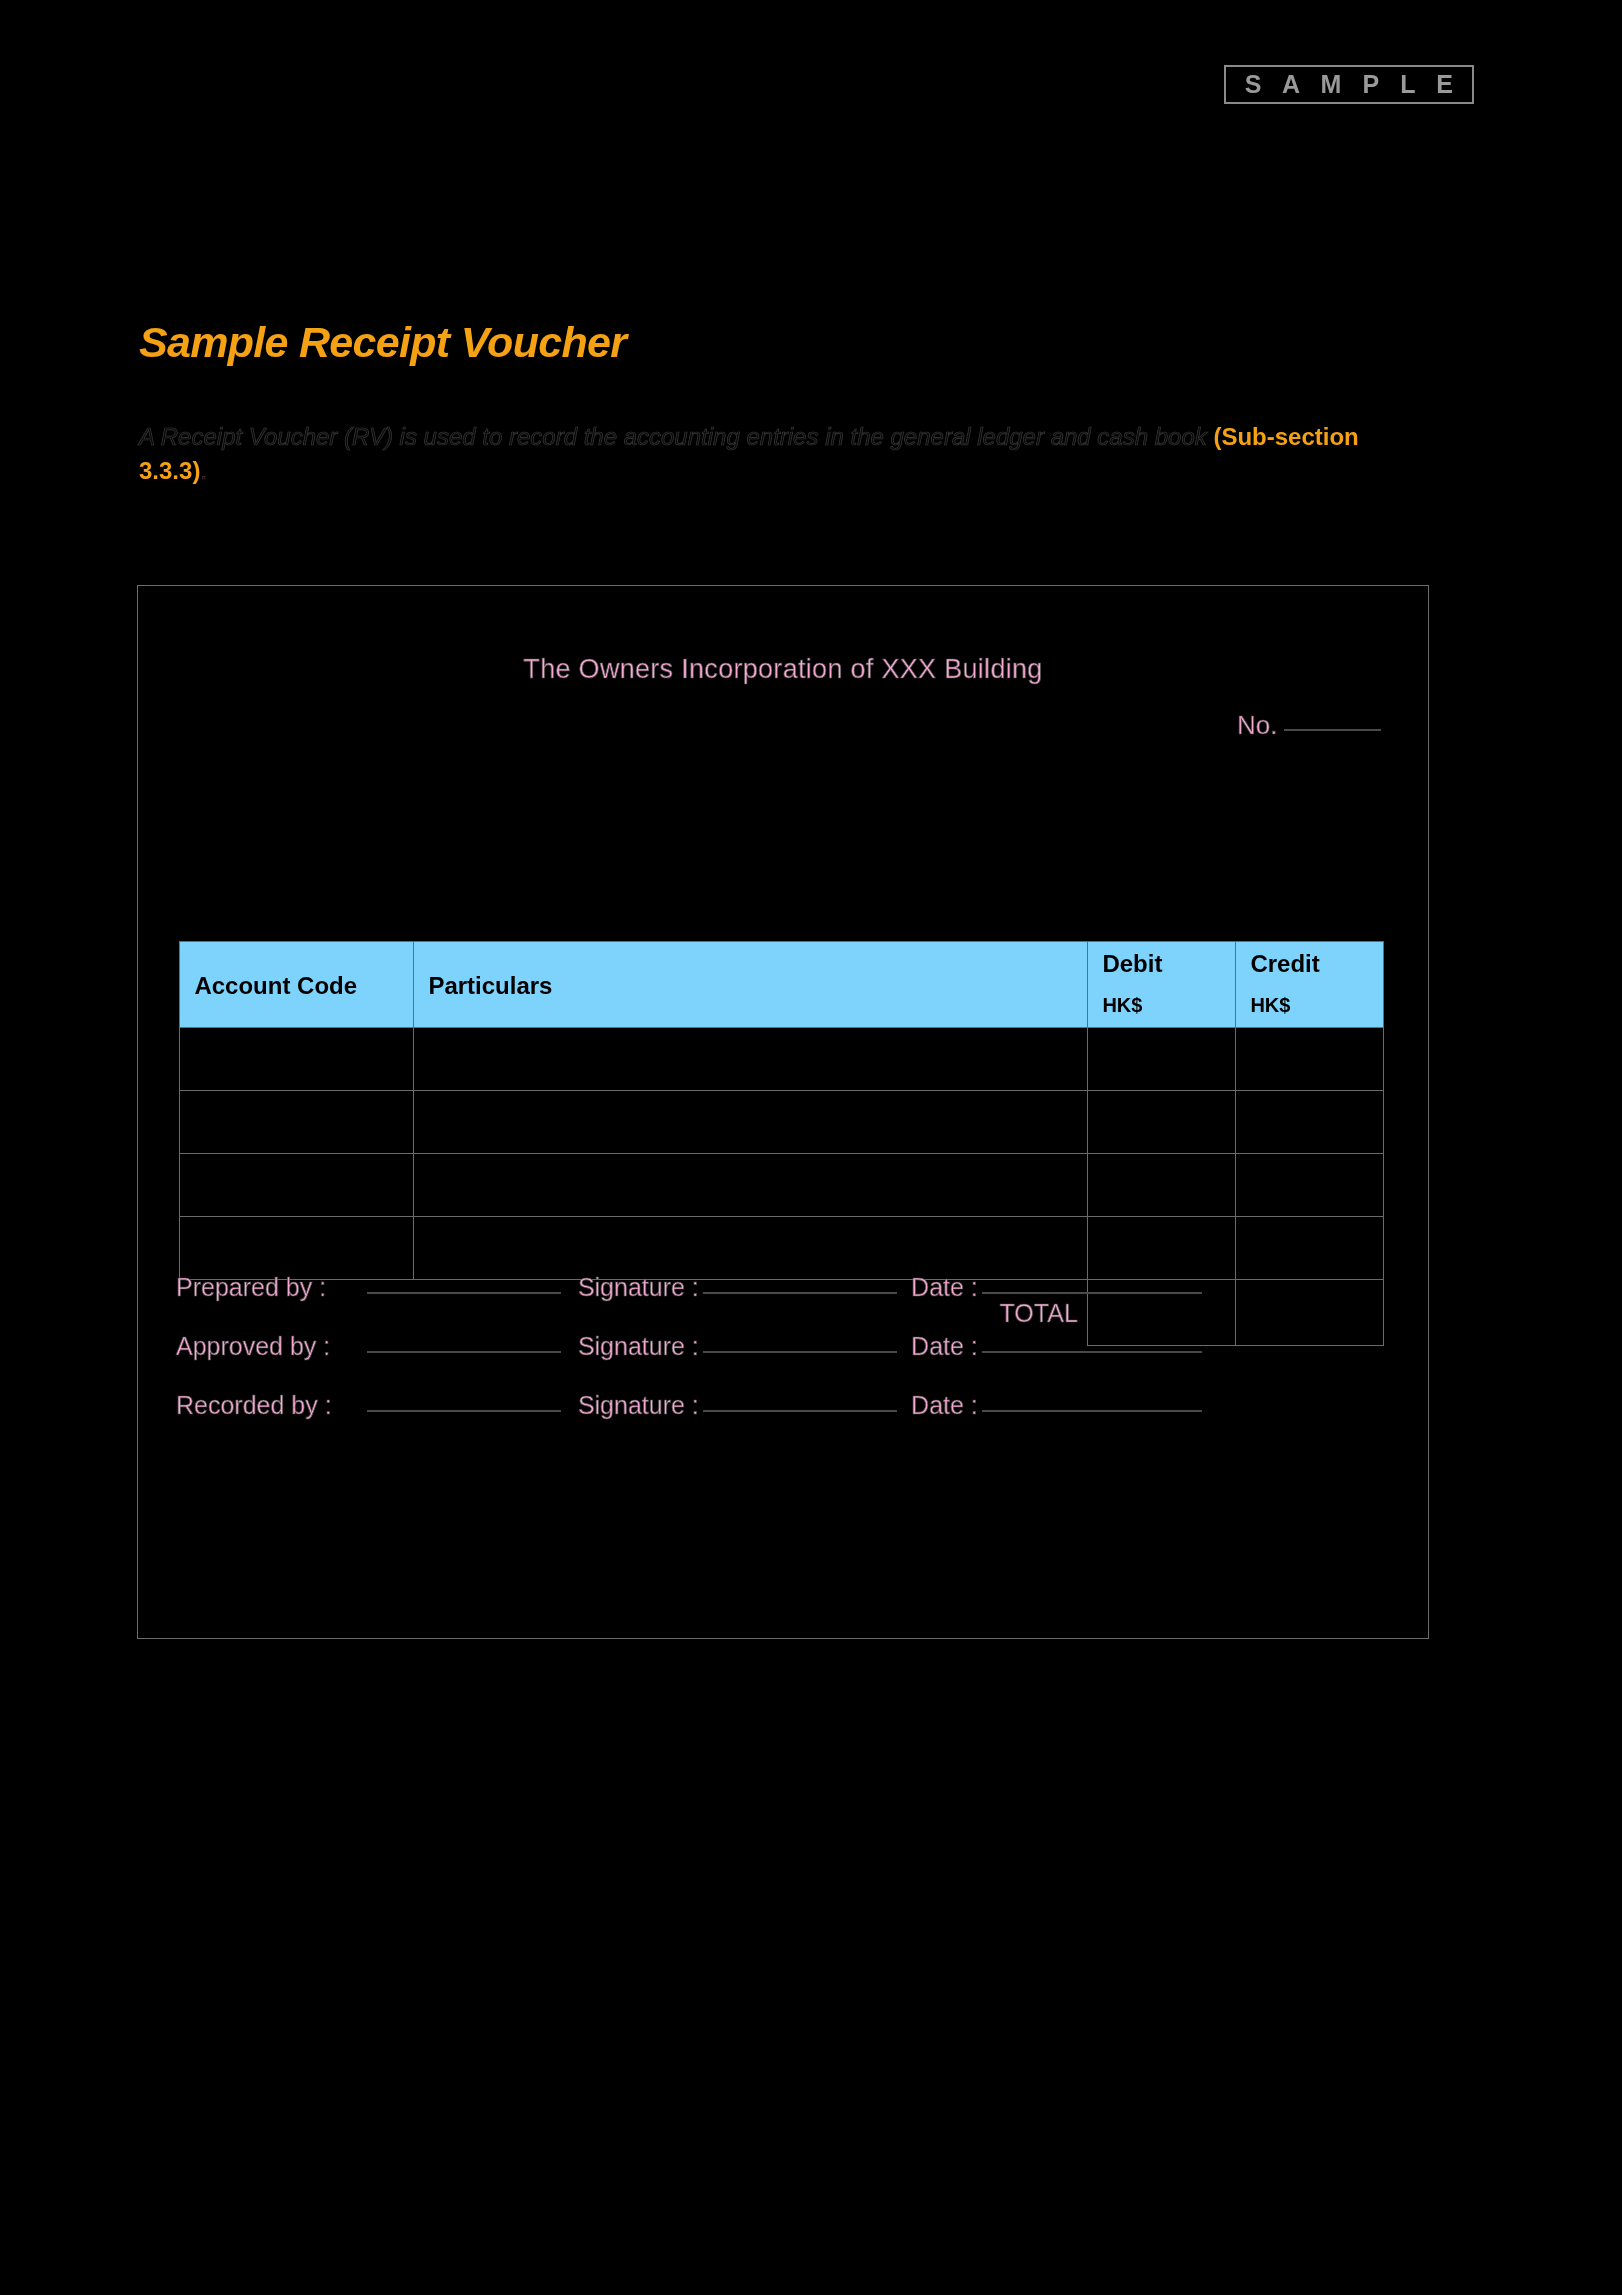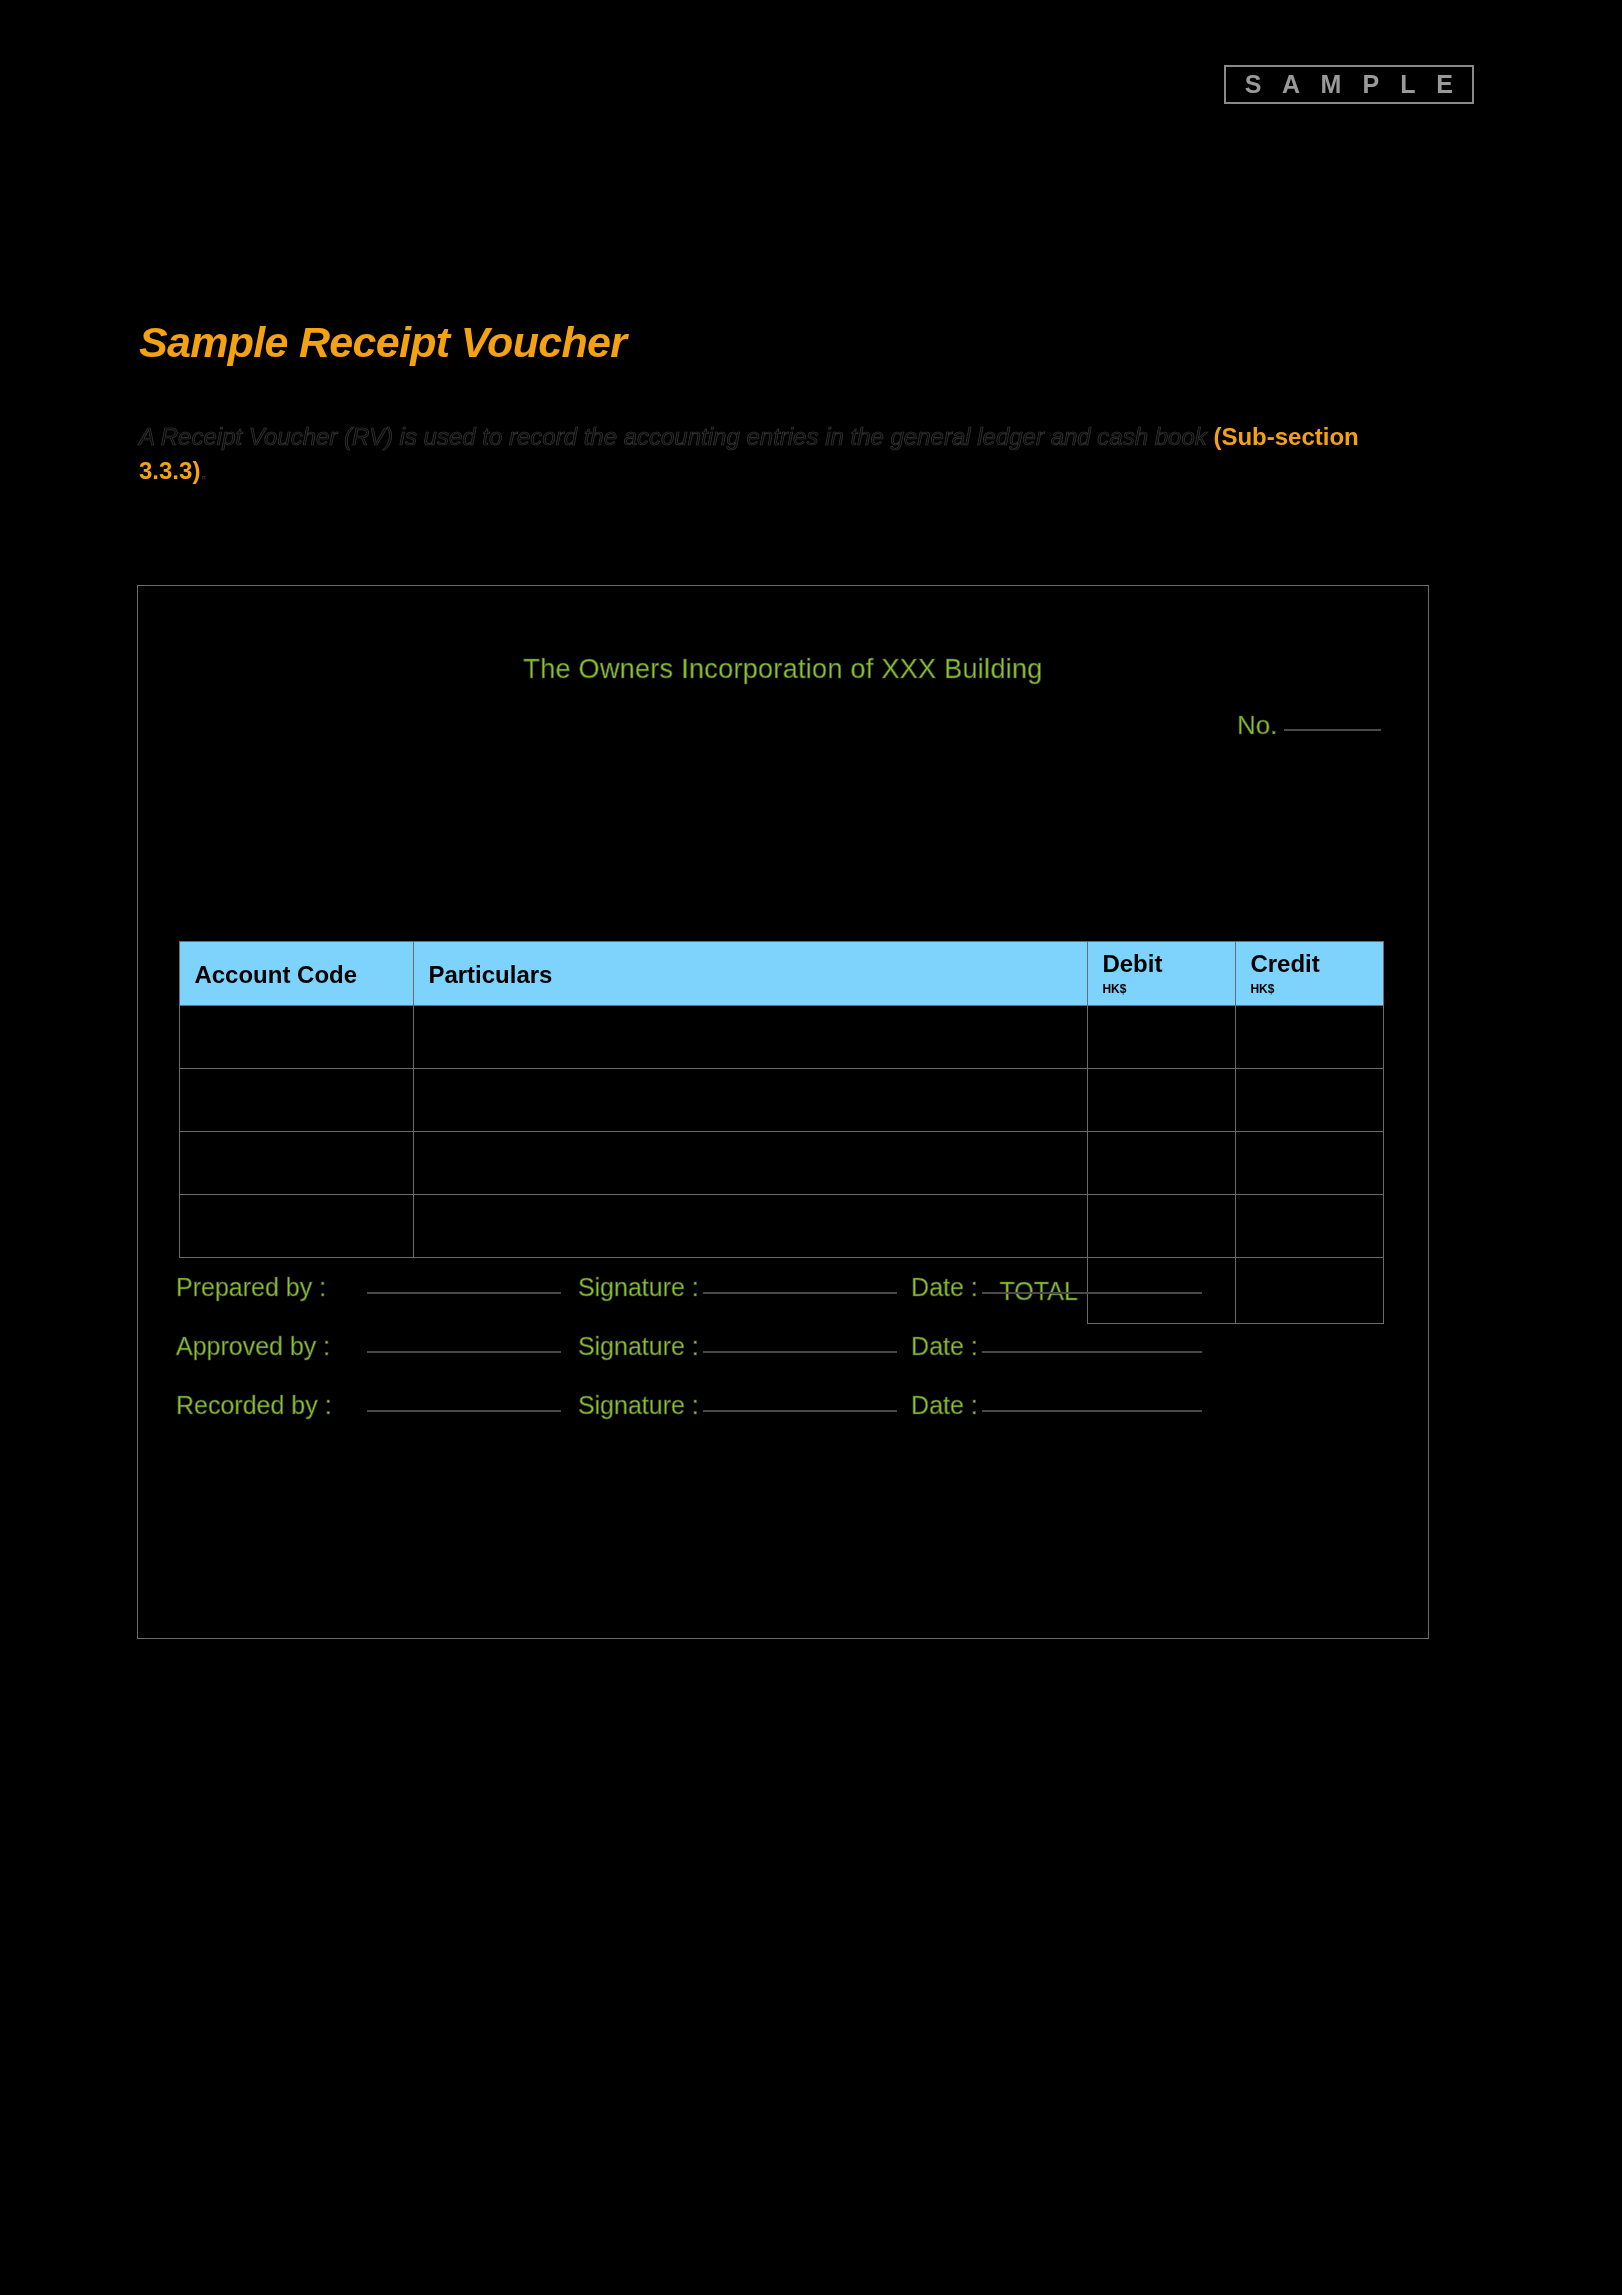--- a/index.html
+++ b/index.html
@@ -77,21 +77,21 @@
     left: 137px;
     top: 585px;
     width: 1292px;
     height: 1054px;
     border: 1.3px solid #6b6b6b;
     box-sizing: border-box;
   }
 
   
   .outline {
-    color: #84cc16;
+    color: #f9a8d4;
     -webkit-text-stroke: 0.7px #4a4a4a;
   }
 
   .org-name {
     position: absolute;
     left: 0;
     right: 0;
     top: 68px;
     text-align: center;
     font-size: 27px;
@@ -147,21 +147,21 @@
     color: #000000;
     font-weight: bold;
     text-align: left;
     padding: 9.2px 11.8px 7.9px 14.4px;
     height: 56px;
     box-sizing: border-box;
     vertical-align: middle;
     font-family: "Liberation Sans", sans-serif;
   }
   .th-main { font-size: 24px; display: block; line-height: 1.05; }
-  .th-sub  { font-size: 12px; display: block; line-height: 1.35; margin-top: 5px; }
+  .th-sub  { font-size: 20px; display: block; line-height: 1.35; margin-top: 16px; }
   .th-single { font-size: 24px; display: block; line-height: 1.05; }
 
   .col-code { width: 234px; }
   .col-part { width: 674px; }
   .col-debit { width: 148px; }
   .col-credit { width: 148px; }
 
   .voucher-table tbody td {
     height: 62px;
     background: transparent;

